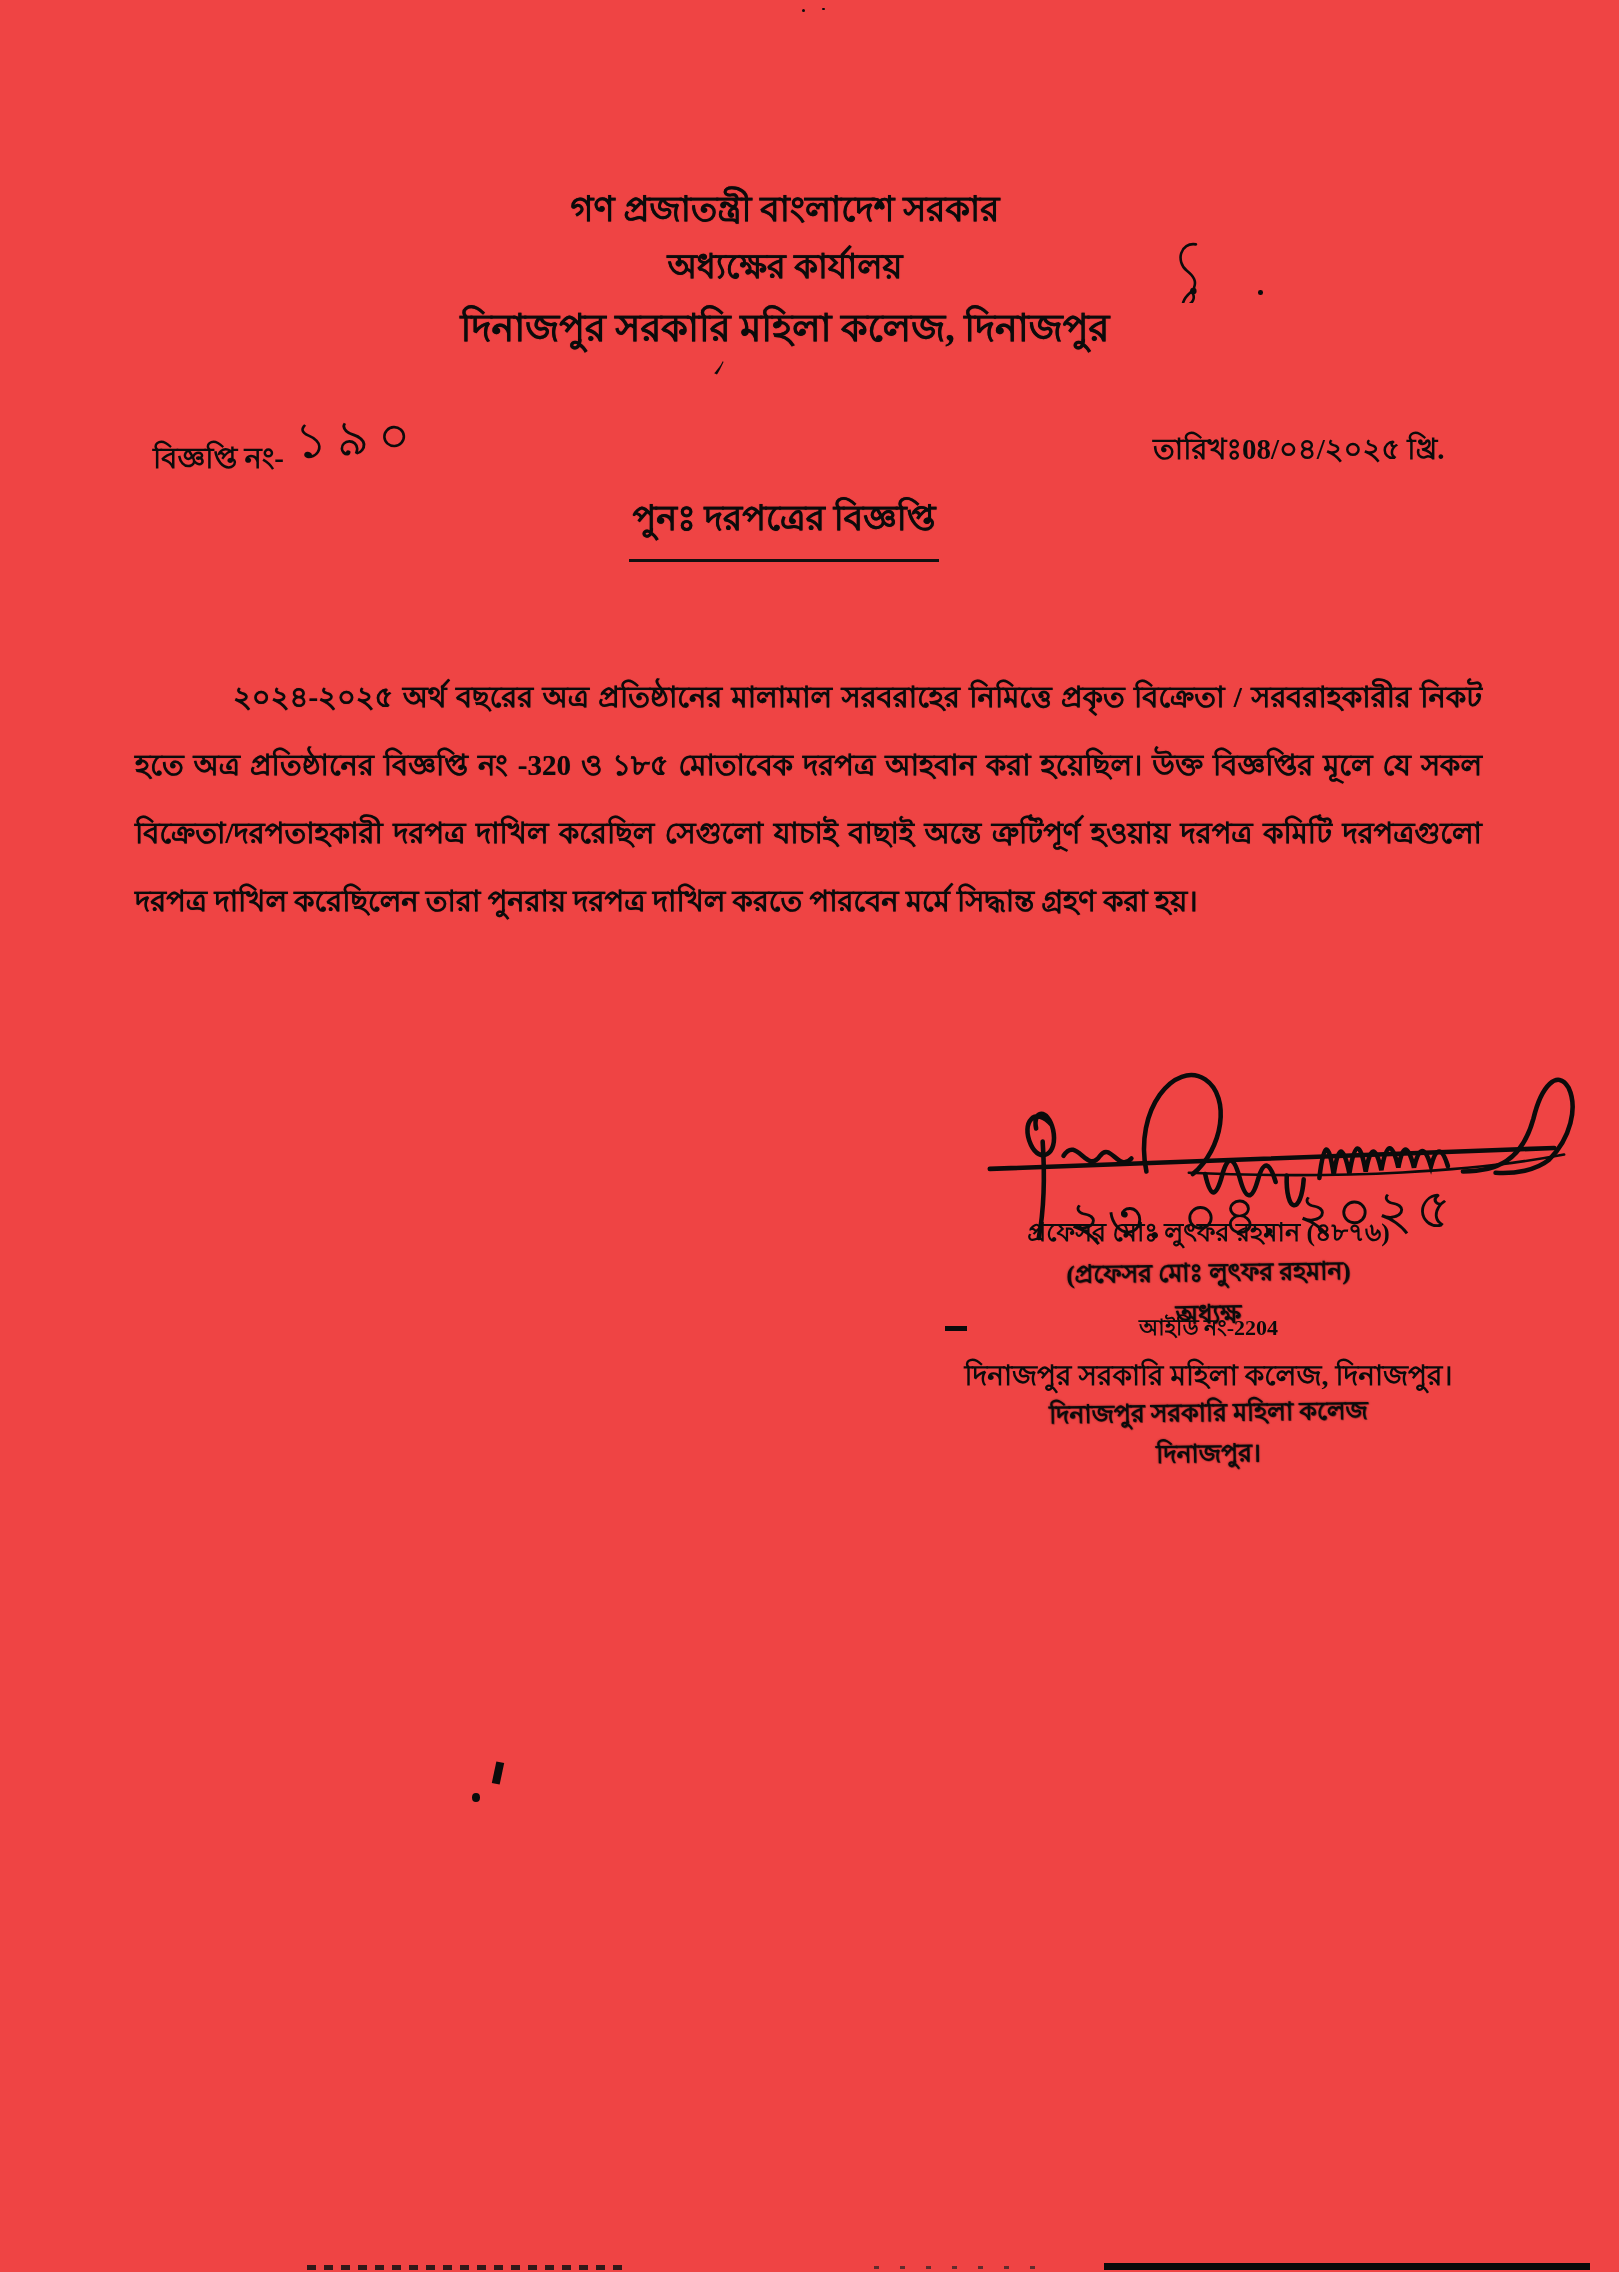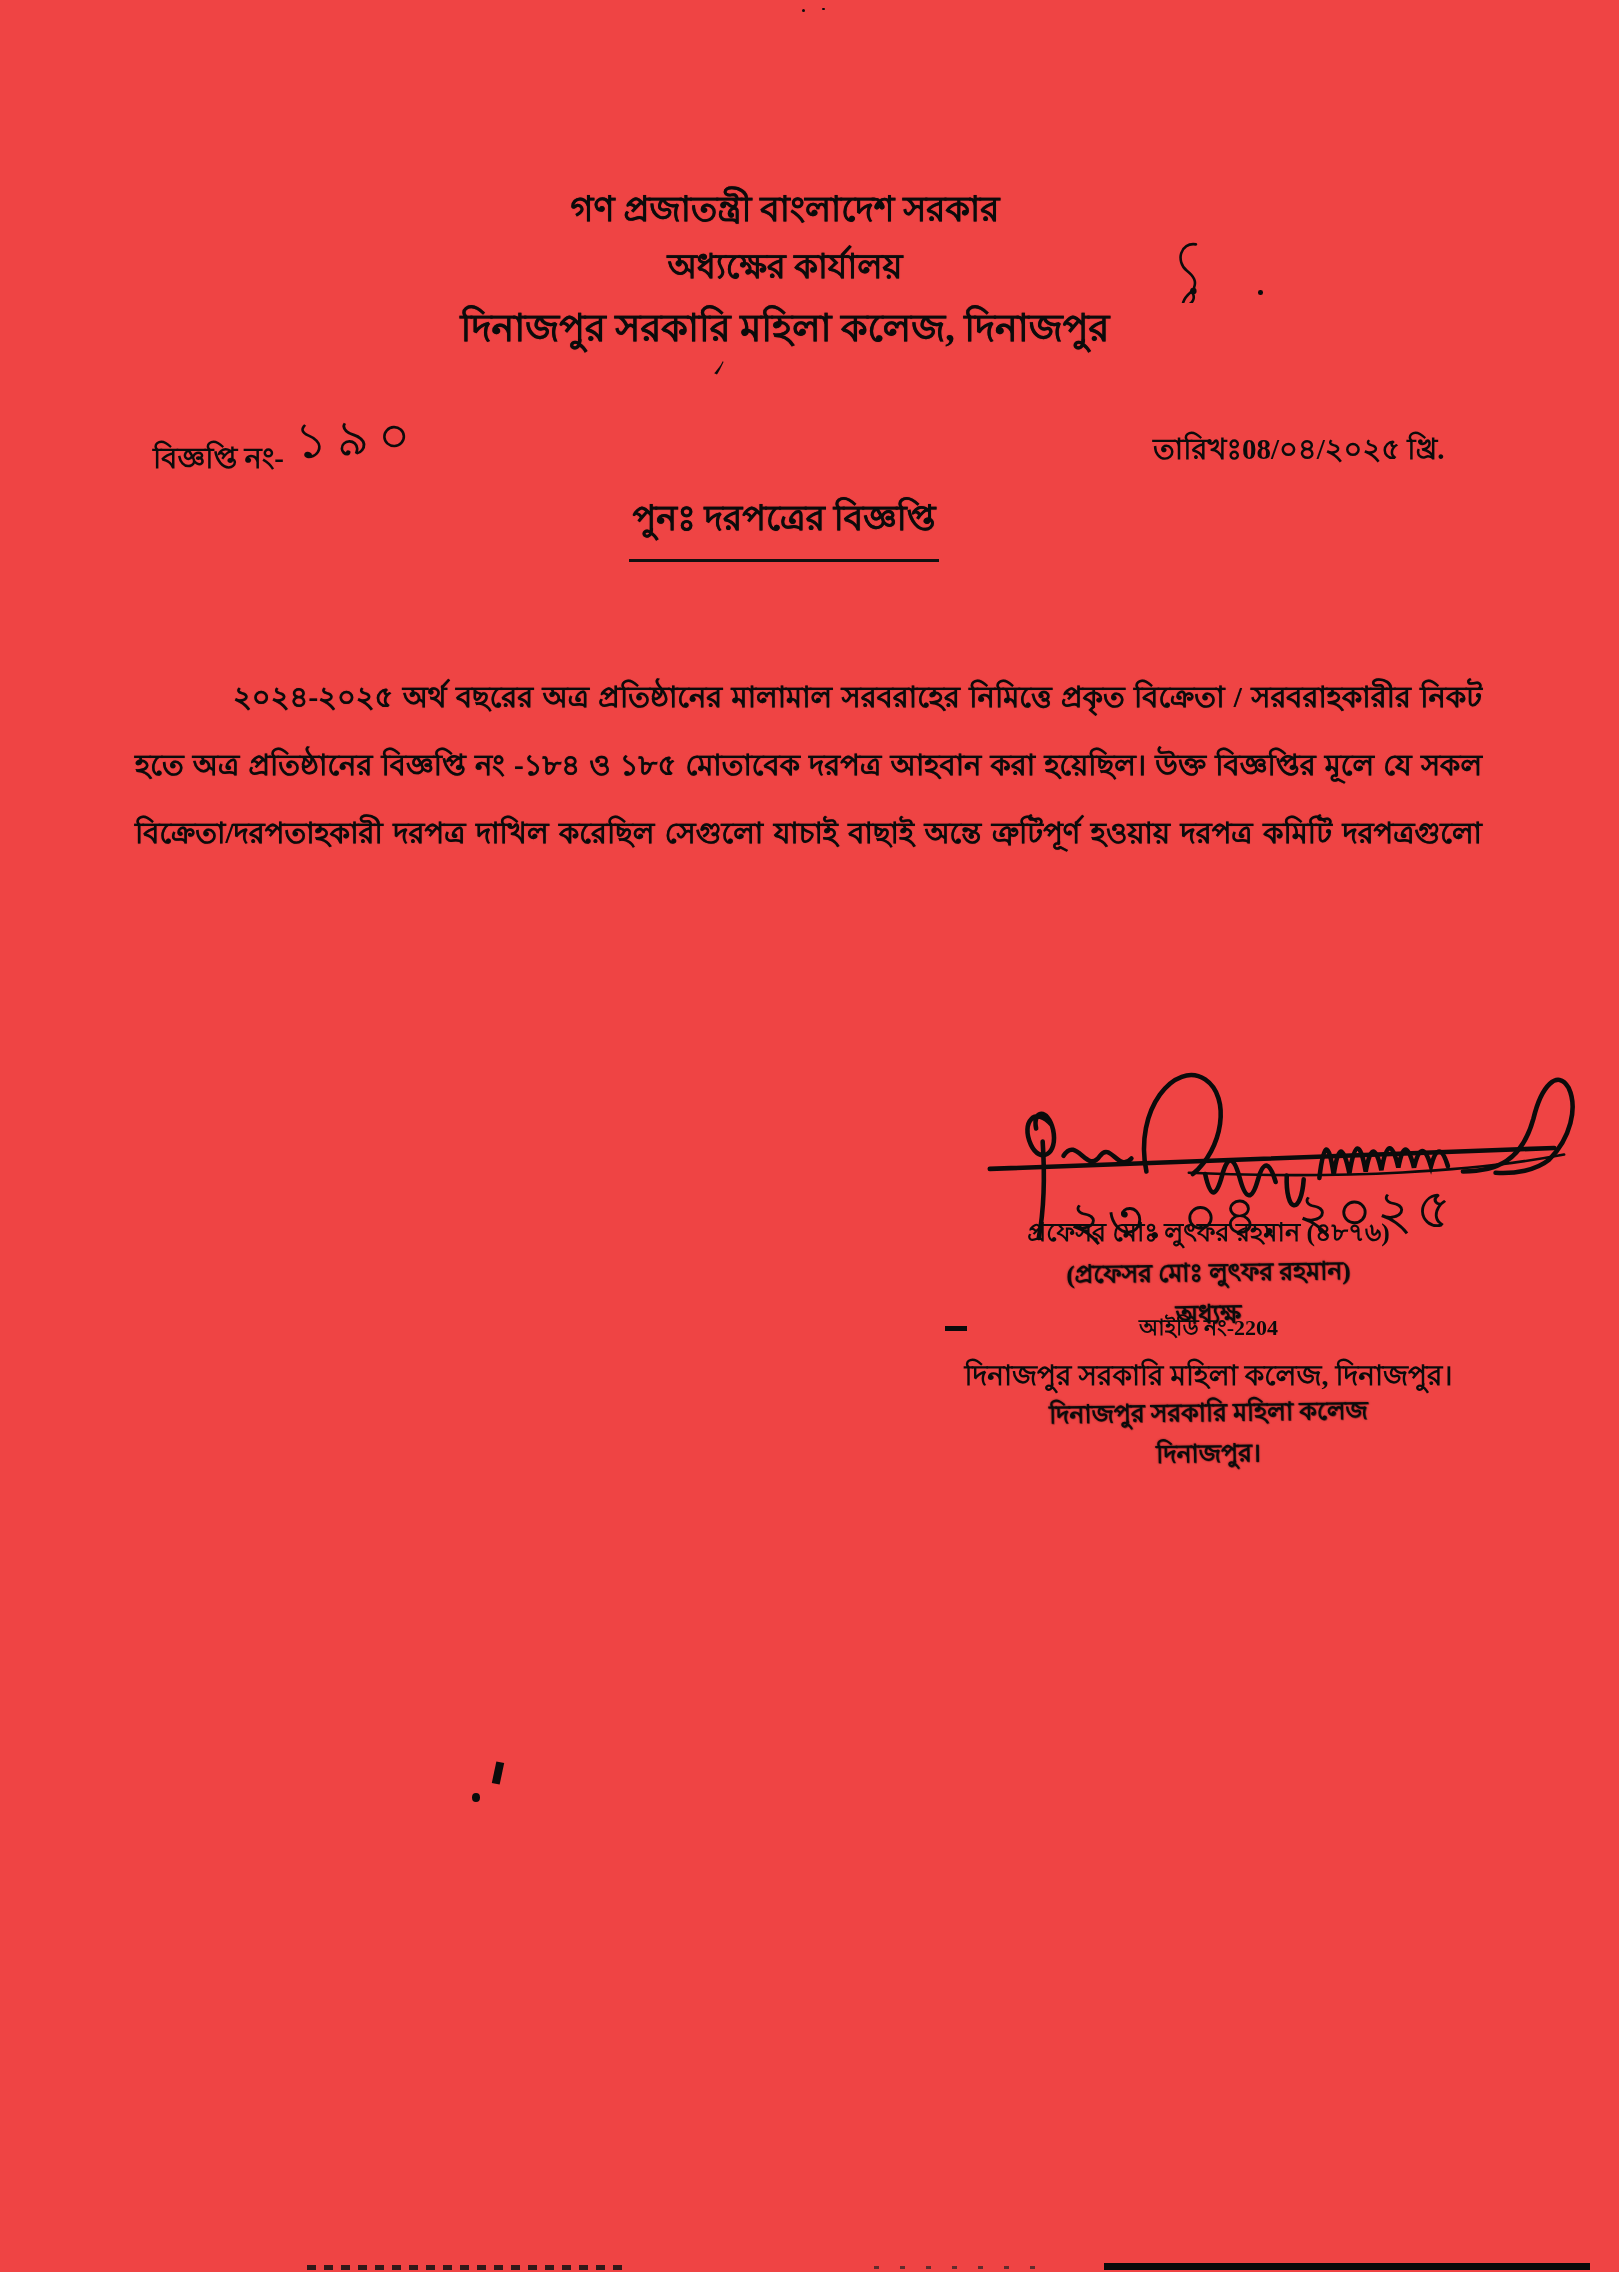--- a/index.html
+++ b/index.html
@@ -96,22 +96,23 @@
   <span class="notice-label">বিজ্ঞপ্তি নং-</span>
   <span class="notice-num">১৯০</span>
   <span class="date-line">তারিখঃ08/০৪/২০২৫ খ্রি.</span>
 
   <div class="title-wrap">
     <span class="title-text">পুনঃ দরপত্রের বিজ্ঞপ্তি</span>
   </div>
 
   <div class="body-text">
     <div class="body-line first">২০২৪-২০২৫ অর্থ বছরের অত্র প্রতিষ্ঠানের মালামাল সরবরাহের নিমিত্তে প্রকৃত বিক্রেতা / সরবরাহকারীর নিকট</div>
-    <div class="body-line">হতে অত্র প্রতিষ্ঠানের বিজ্ঞপ্তি নং -১৮৪ ও ১৮৫ মোতাবেক দরপত্র আহবান করা হয়েছিল। উক্ত বিজ্ঞপ্তির মূলে যে সকল</div>
+    <div class="body-line">হতে অত্র প্রতিষ্ঠানের বিজ্ঞপ্তি নং -320 ও ১৮৫ মোতাবেক দরপত্র আহবান করা হয়েছিল। উক্ত বিজ্ঞপ্তির মূলে যে সকল</div>
     <div class="body-line">বিক্রেতা/দরপতাহকারী দরপত্র দাখিল করেছিল সেগুলো যাচাই বাছাই অন্তে ত্রুটিপূর্ণ হওয়ায় দরপত্র কমিটি দরপত্রগুলো</div>
+    <div class="body-line last">দরপত্র দাখিল করেছিলেন তারা পুনরায় দরপত্র দাখিল করতে পারবেন মর্মে সিদ্ধান্ত গ্রহণ করা হয়।</div>
   </div>
 
   <svg class="sig-svg" width="620" height="196" viewBox="0 0 950 300">
     <g fill="none" stroke="#0b0b0b" stroke-width="7" stroke-linecap="round">
       <path d="M110 115 C 85 85, 62 110, 78 145 C 92 175, 120 160, 112 122 C 104 88, 80 92, 86 120"></path>
       <path d="M96 140 C 100 200, 98 245, 90 288"></path>
       <path d="M128 162 C 148 130, 164 192, 184 162 C 200 140, 212 188, 232 166"></path>
       <path d="M255 186 C 235 90, 300 15, 345 45 C 385 72, 372 152, 326 190"></path>
       <path d="M15 182 C 280 172, 620 160, 880 150"></path>
       <path d="M320 188 C 560 198, 760 186, 895 160" stroke-width="4"></path>

